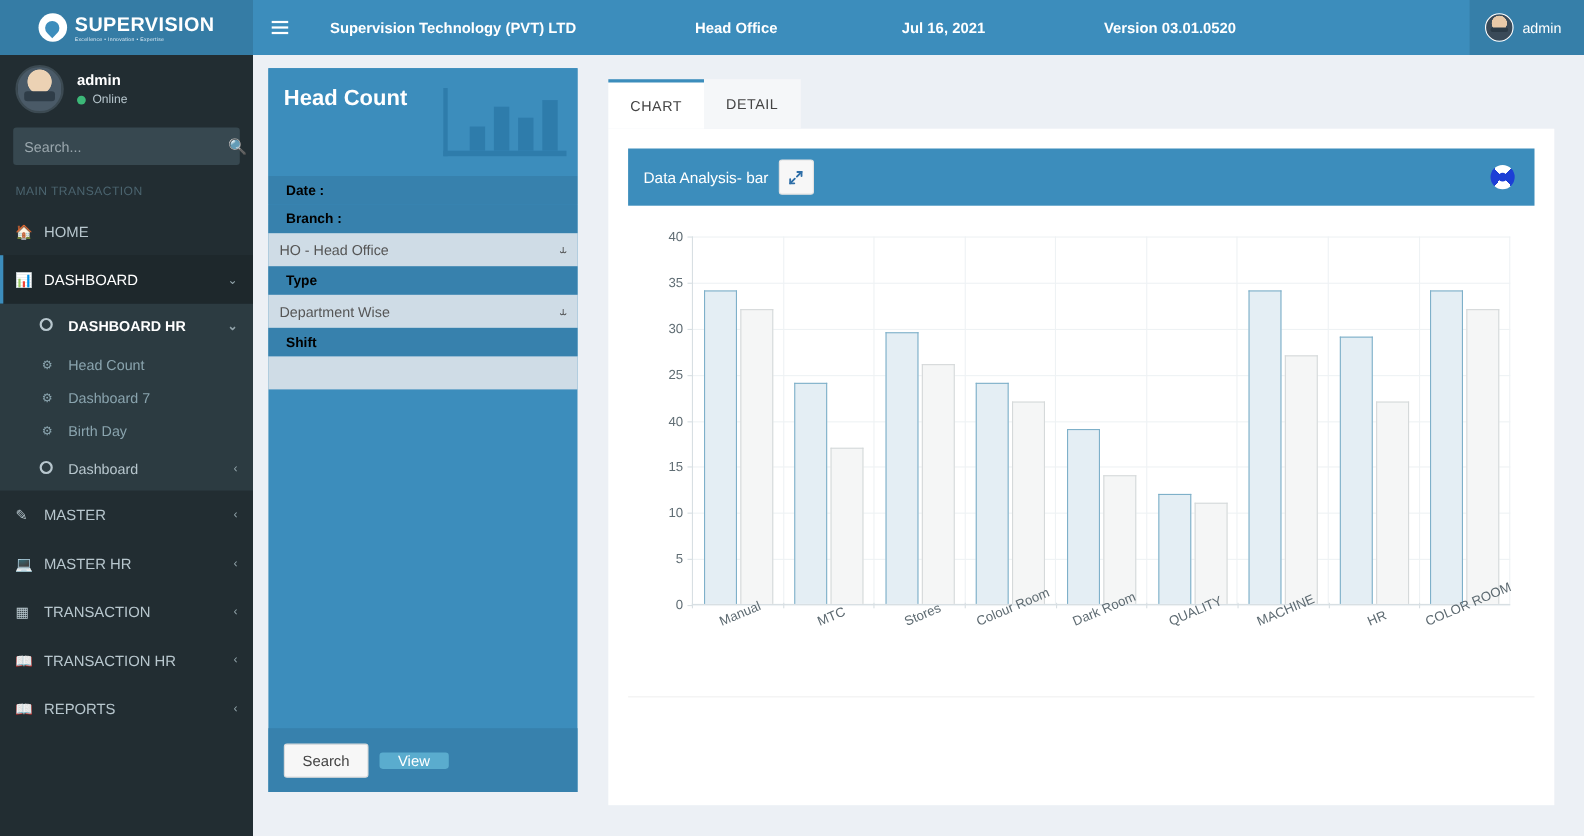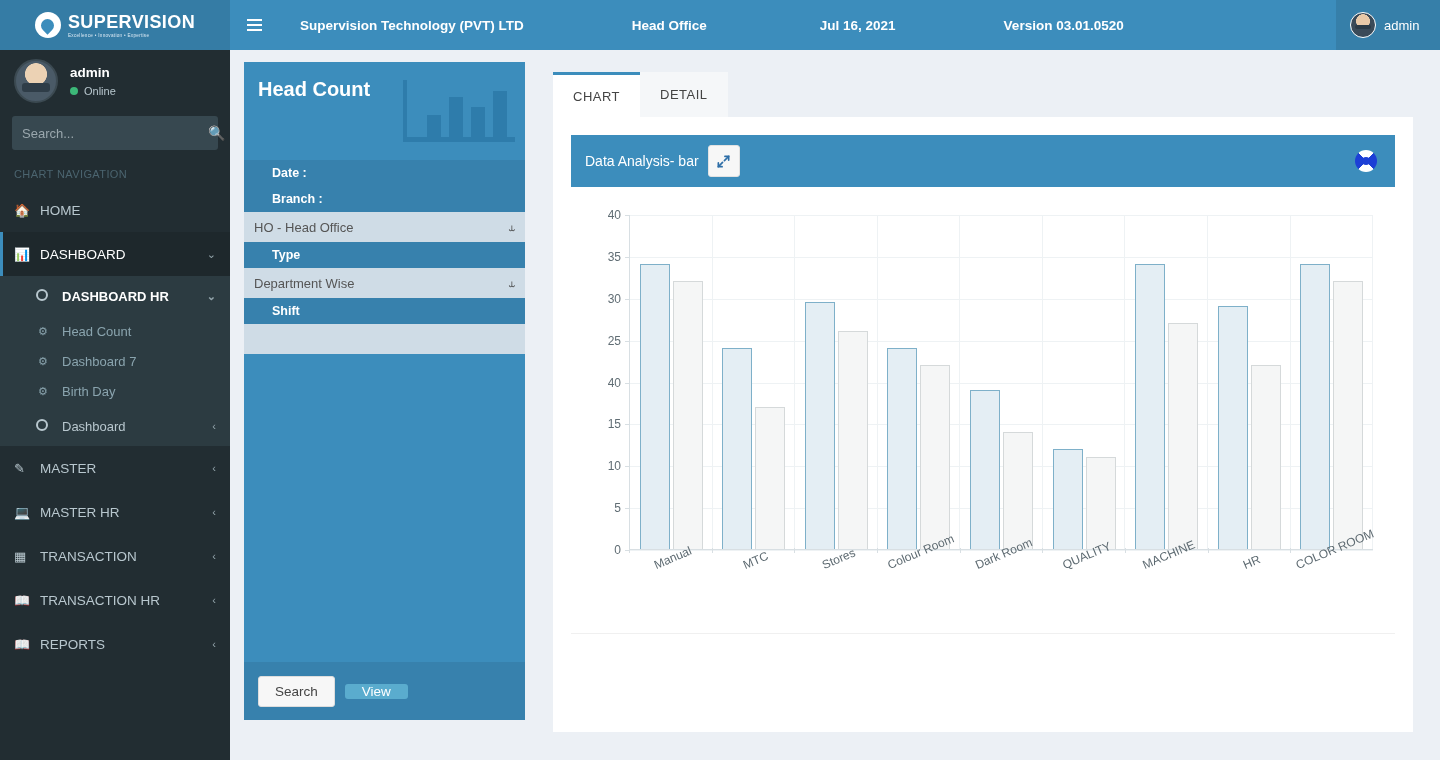--- a/index.html
+++ b/index.html
@@ -76,22 +76,22 @@
 
   
   .filter-card { position: absolute; left: 244px; top: 62px; width: 281px; height: 658px;
                  background: #3c8dbc; }
   .fc-top { height: 98px; background: #3c8dbc; padding: 16px 14px 0; position: relative; }
   .fc-title { color: #fff; font-size: 20px; font-weight: bold; }
   .fc-spark { position: absolute; right: 10px; top: 18px; width: 112px; height: 62px; }
   .fc-spark .axisv { position:absolute; left:0; top:0; width:4px; height:62px; background:#2e7cab; }
   .fc-spark .axish { position:absolute; left:0; bottom:0; width:112px; height:5px; background:#2e7cab; }
   .fc-spark b { position: absolute; bottom: 5px; width: 14px; background: #2e7cab; display:block; }
-  .fc-lab { background: #3781ad; color: #ffffff; font-weight: bold; font-size: 12.5px;
-            padding: 6px 28px; }
+  .fc-lab { background: #3781ad; color: #000000; font-weight: bold; font-size: 12.5px;
+            padding: 6px 16px; }
   .fc-field { background: #cfdce6; height: 30px; display: flex; align-items: center;
               padding: 0 10px; color: #555; font-size: 13px; position: relative; cursor: text; }
   .fc-field.sel { cursor: pointer; }
   .fc-field .chev { position: absolute; right: 10px; color: #444; font-size: 11px; }
   .fc-field .cal { position: absolute; right: 10px; width: 13px; height: 12px;
               border: 1.6px solid #333; border-radius: 2px; }
   .fc-field .cal::before { content:""; position:absolute; left:-1.6px; right:-1.6px; top:-1.6px;
               height: 3px; background: #333; }
   .fc-field input { border:0; background:transparent; outline:none; font-family:inherit;
               font-size:13px; color:#555; width: 100%; }
@@ -182,21 +182,21 @@
       <div class="sb-status">
         <span class="dot-online"></span>
         <span>Online</span>
       </div>
     </div>
   </div>
   <div class="sb-search">
     <input placeholder="Search..." style="">
     <div class="mag">🔍</div>
   </div>
-  <div class="sb-head">CHART NAVIGATION</div>
+  <div class="sb-head">MAIN TRANSACTION</div>
 
   <div class="nav-item">
     <span class="ic">🏠</span>
     <span class="lbl">HOME</span>
   </div>
 
   <div class="nav-item active">
     <span class="ic">📊</span>
     <span class="lbl">DASHBOARD</span>
     <span class="arw">⌄</span>

